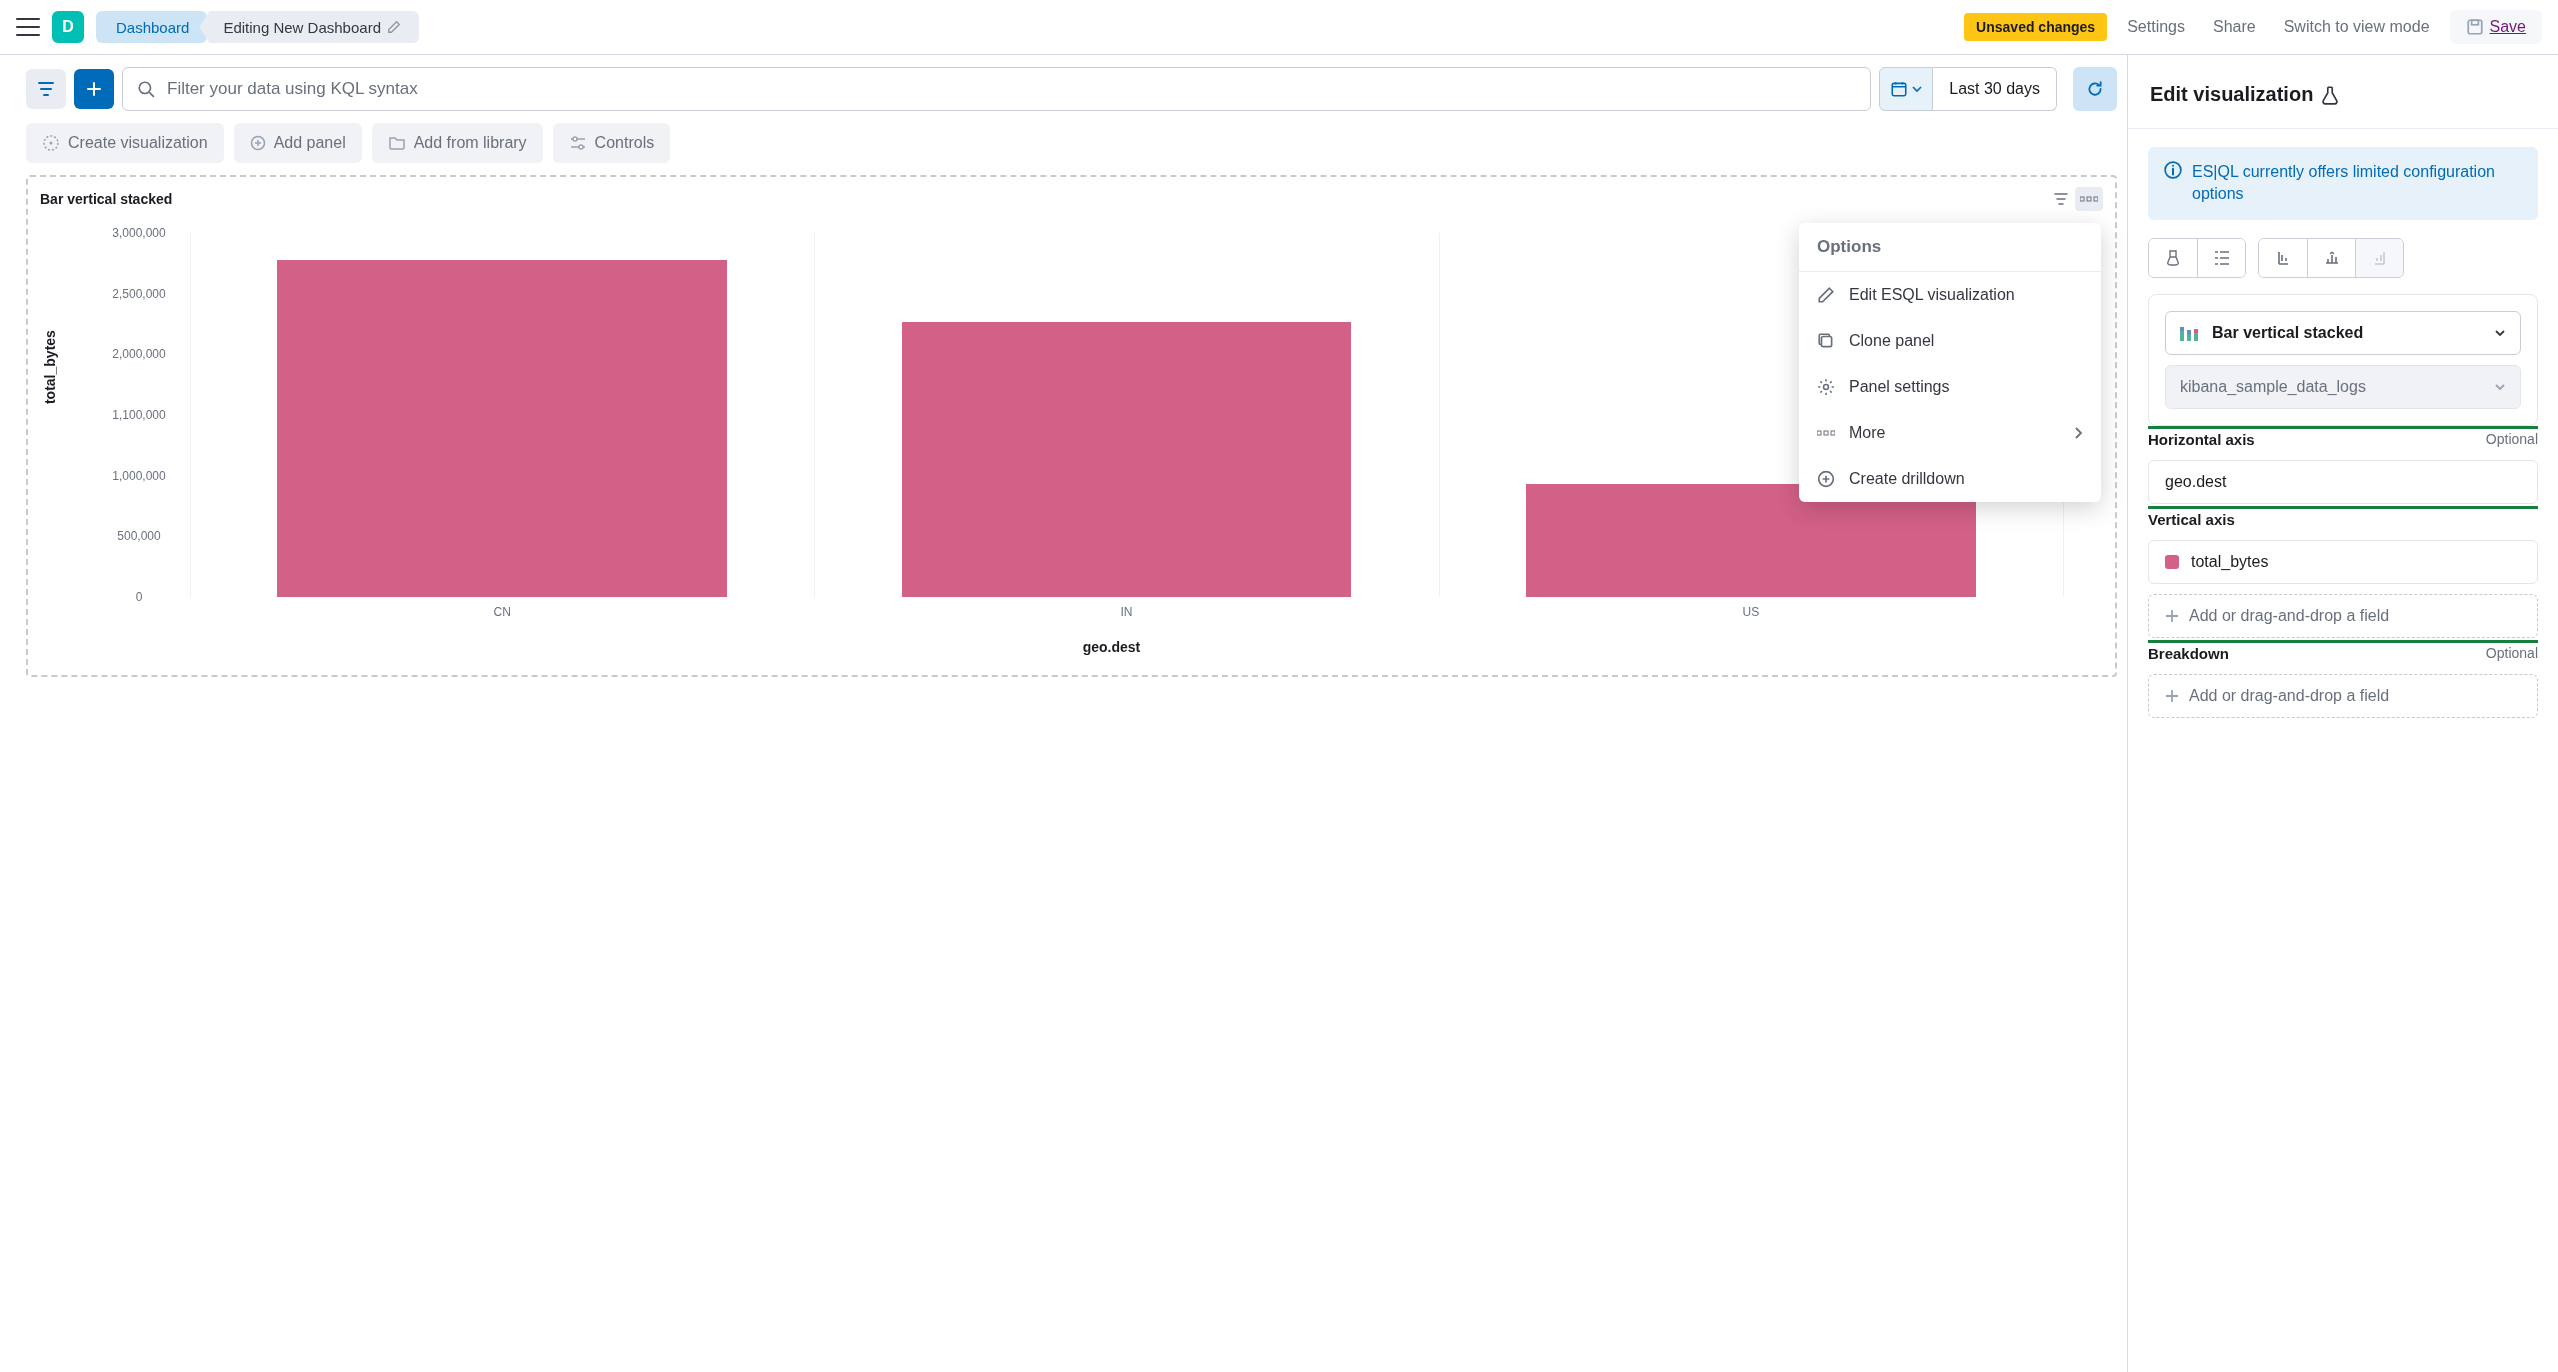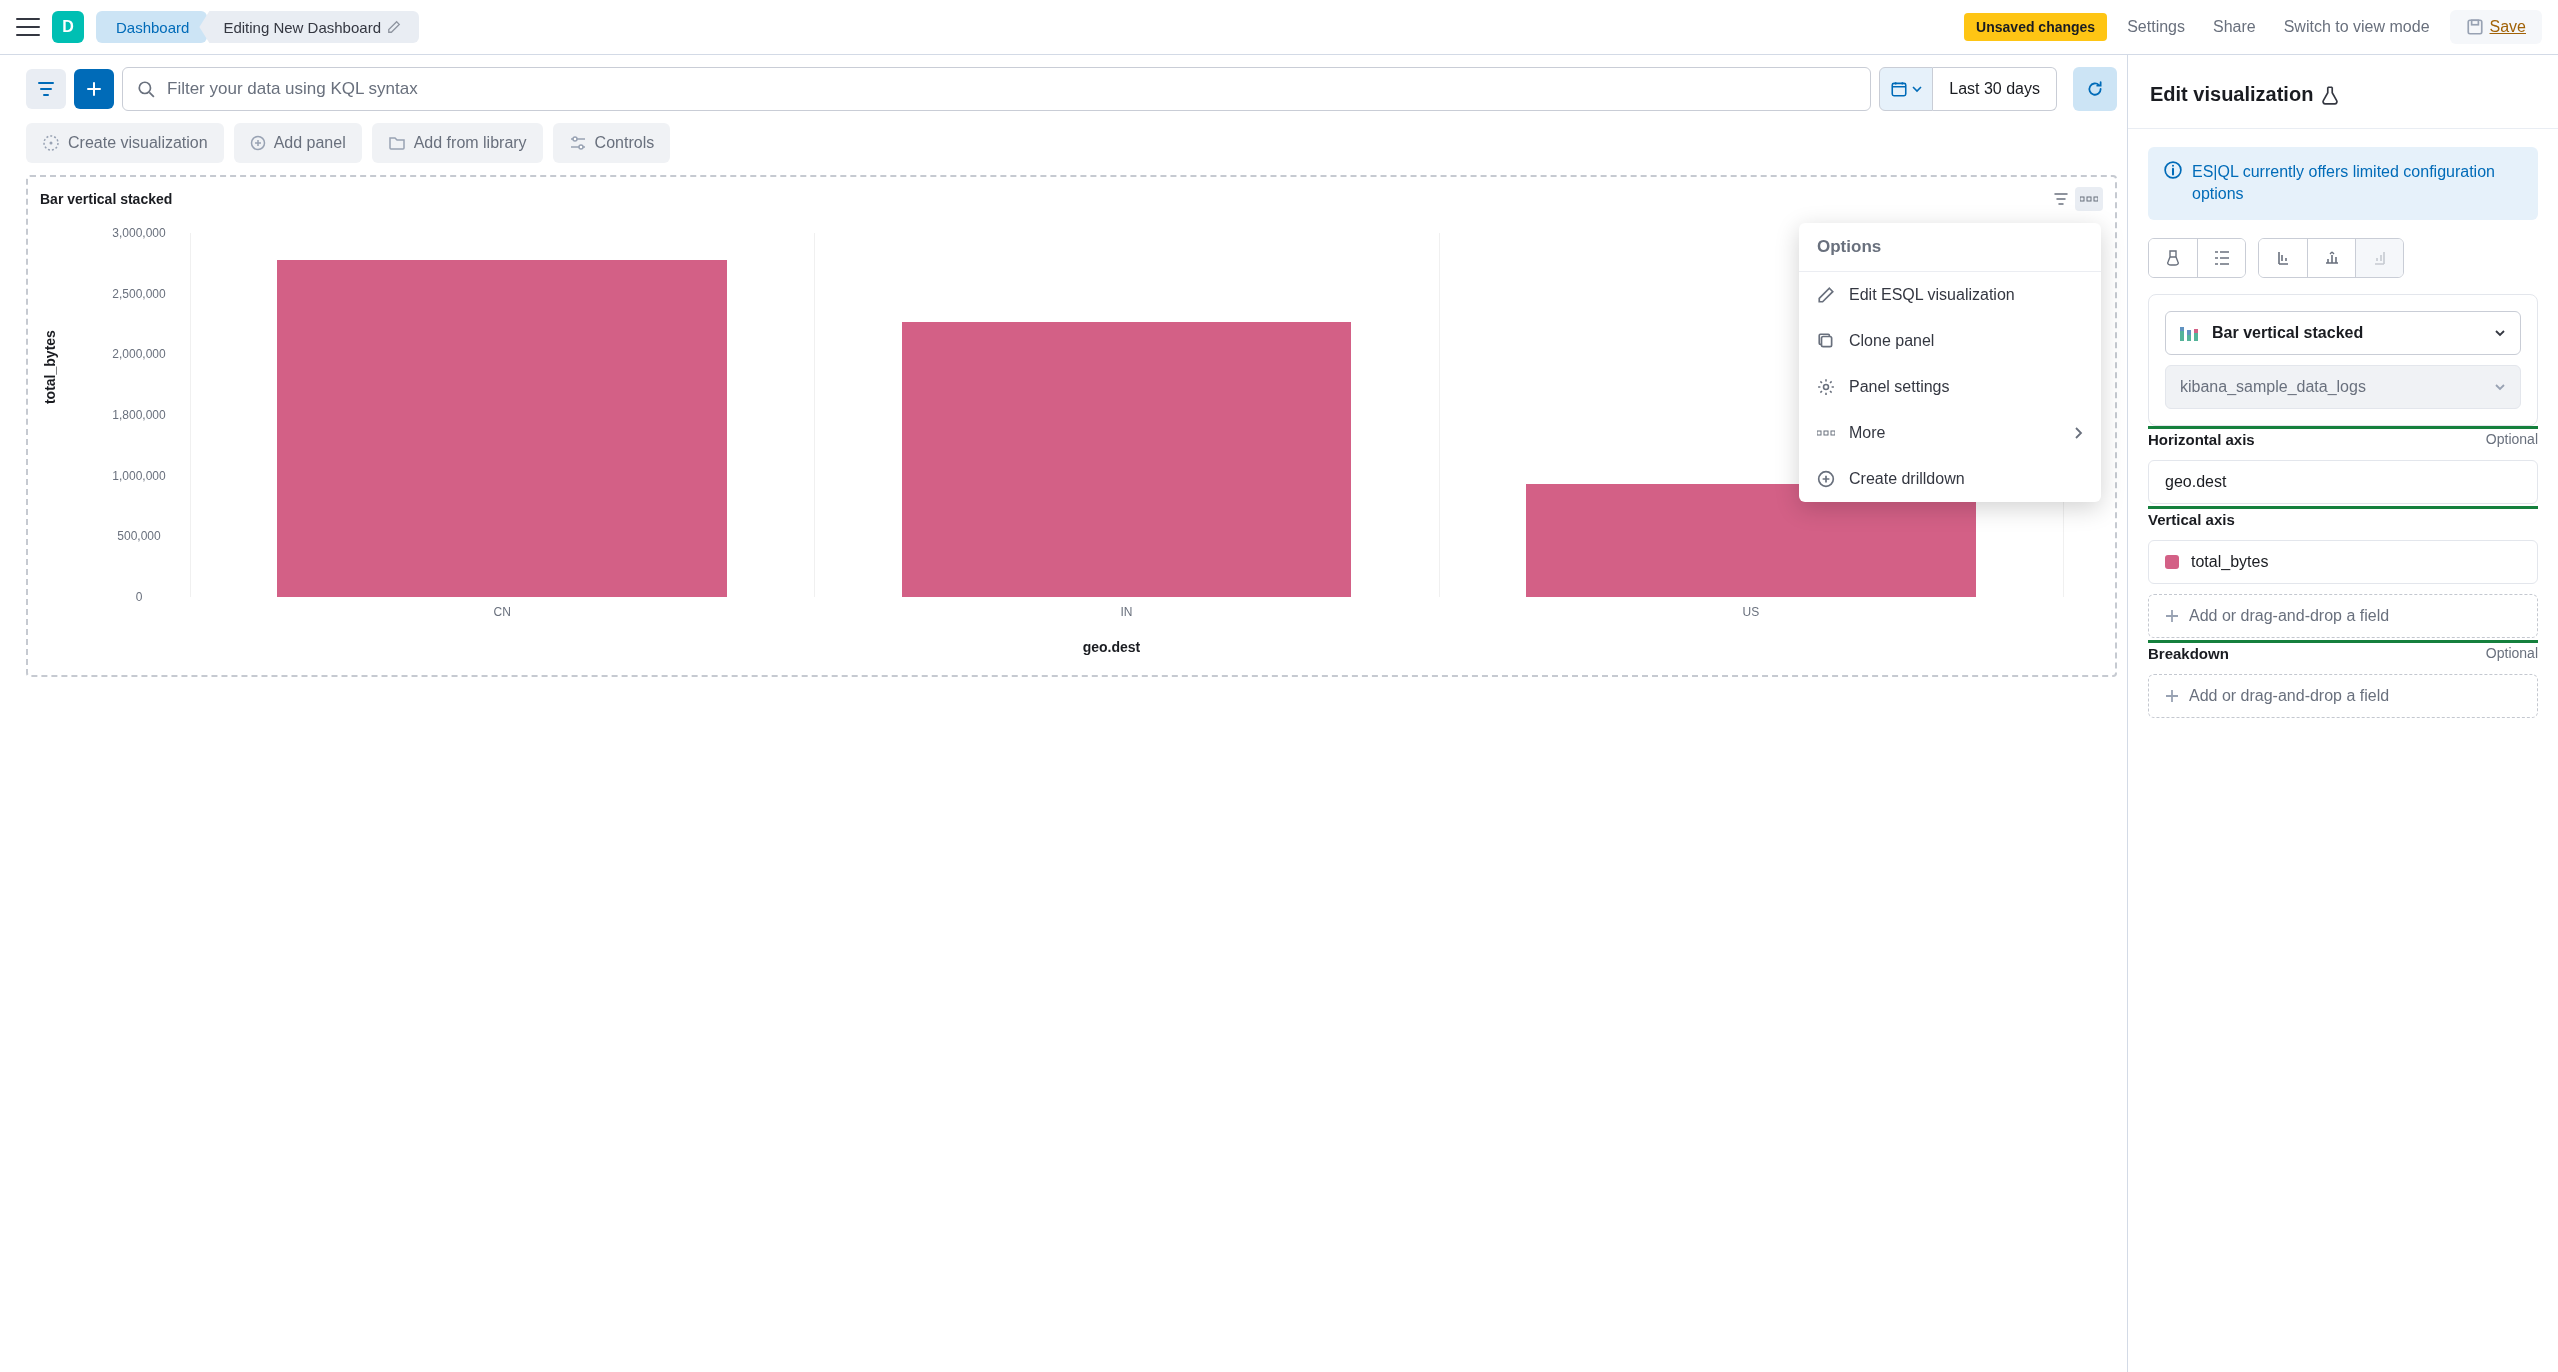--- a/index.html
+++ b/index.html
@@ -23,21 +23,21 @@
     .hamburger span{ display:block; height:2px; background:#343741; border-radius:1px;}
     .logo-badge { width:32px; height:32px; background:#00bfb3; border-radius:6px; display:flex; align-items:center; justify-content:center; color:#fff; font-weight:700; font-size:16px;}
     .breadcrumbs{ display:flex; align-items:center; gap:0;}
     .crumb { position:relative; height:32px; display:flex; align-items:center; padding:0 18px 0 20px; font-size:15px; border-radius: 6px;}
     .crumb.blue{ background:#cce4f5; color:#006bb8; font-weight:500;}
     .crumb.gray{ background:#e9edf3; color:#343741; margin-left:-8px; padding-left:24px; clip-path: polygon(10px 0, 100% 0, 100% 100%, 10px 100%, 0 50%);}
     .pencil-ic{ margin-left:6px; opacity:.7;}
     .header-spacer{flex:1;}
     .unsaved-badge{ background:#fec514; color:#1a1c21; font-weight:700; padding:6px 12px; border-radius:4px; font-size:14px;}
     .header-link{ color:#69707d; font-size:16px; cursor:pointer; padding:4px 8px;}
-    .save-btn-wrap{ display:flex; align-items:center; gap:6px; background:#f5f7fa; padding:8px 16px; border-radius:6px; color:#a16207; font-size:16px;text-decoration:underline;}
+    .save-btn-wrap{ display:flex; align-items:center; gap:6px; background:#f5f7fa; padding:8px 16px; border-radius:6px; color:#701a75; font-size:16px;text-decoration:underline;}
     
     .toolbar{ display:flex; align-items:center; gap:8px; padding:12px 10px;}
     .sq-btn{ width:40px; height:40px; border:none; border-radius:6px; display:flex; align-items:center; justify-content:center; cursor:pointer;}
     .bg-gray{ background:#e9edf3; color:#006bb8;}
     .bg-blue{ background:#006bb8; color:#fff;}
     .search-box{ flex:1; display:flex; align-items:center; border:1px solid #c9cdd6; border-radius:6px; height:44px; padding:0 14px; gap:12px; color:#69707d;}
     .search-box input{ border:none; outline:none; font-size:17px; flex:1; color:#343741;}
     .search-box input::placeholder{color:#69707d;}
     .date-group{ display:flex; align-items:center;}
     .date-icon-btn{ height:44px; border:1px solid #c9cdd6; background:#e6f1fa; color:#006bb8; border-radius:6px 0 0 6px; display:flex; align-items:center; padding:0 10px; gap:4px;}
@@ -268,21 +268,21 @@
           </div>
         </div>
 
         <div class="chart-wrap">
           <div class="chart-inner">
             <div class="y-axis-label">total_bytes</div>
             <div class="y-ticks" id="yTicks">
                 <div class="y-tick" style="bottom: 0%;">0</div>
                 <div class="y-tick" style="bottom: 16.6667%;">500,000</div>
                 <div class="y-tick" style="bottom: 33.3333%;">1,000,000</div>
-                <div class="y-tick" style="bottom: 50%;">1,800,000</div>
+                <div class="y-tick" style="bottom: 50%;">1,100,000</div>
                 <div class="y-tick" style="bottom: 66.6667%;">2,000,000</div>
                 <div class="y-tick" style="bottom: 83.3333%;">2,500,000</div>
                 <div class="y-tick" style="bottom: 100%;">3,000,000</div>
               </div>
             <div class="plot-area" id="plotArea">
                 <div class="grid-v" style="left: 0%;"></div>
                 <div class="grid-v" style="left: 33.3333%;"></div>
                 <div class="grid-v" style="left: 66.6667%;"></div>
                 <div class="grid-v" style="left: 100%;"></div>
                 <div class="bar" style="background: rgb(211, 96, 134); left: 4.66667%; width: 24%; height: 92.6667%;"></div>

